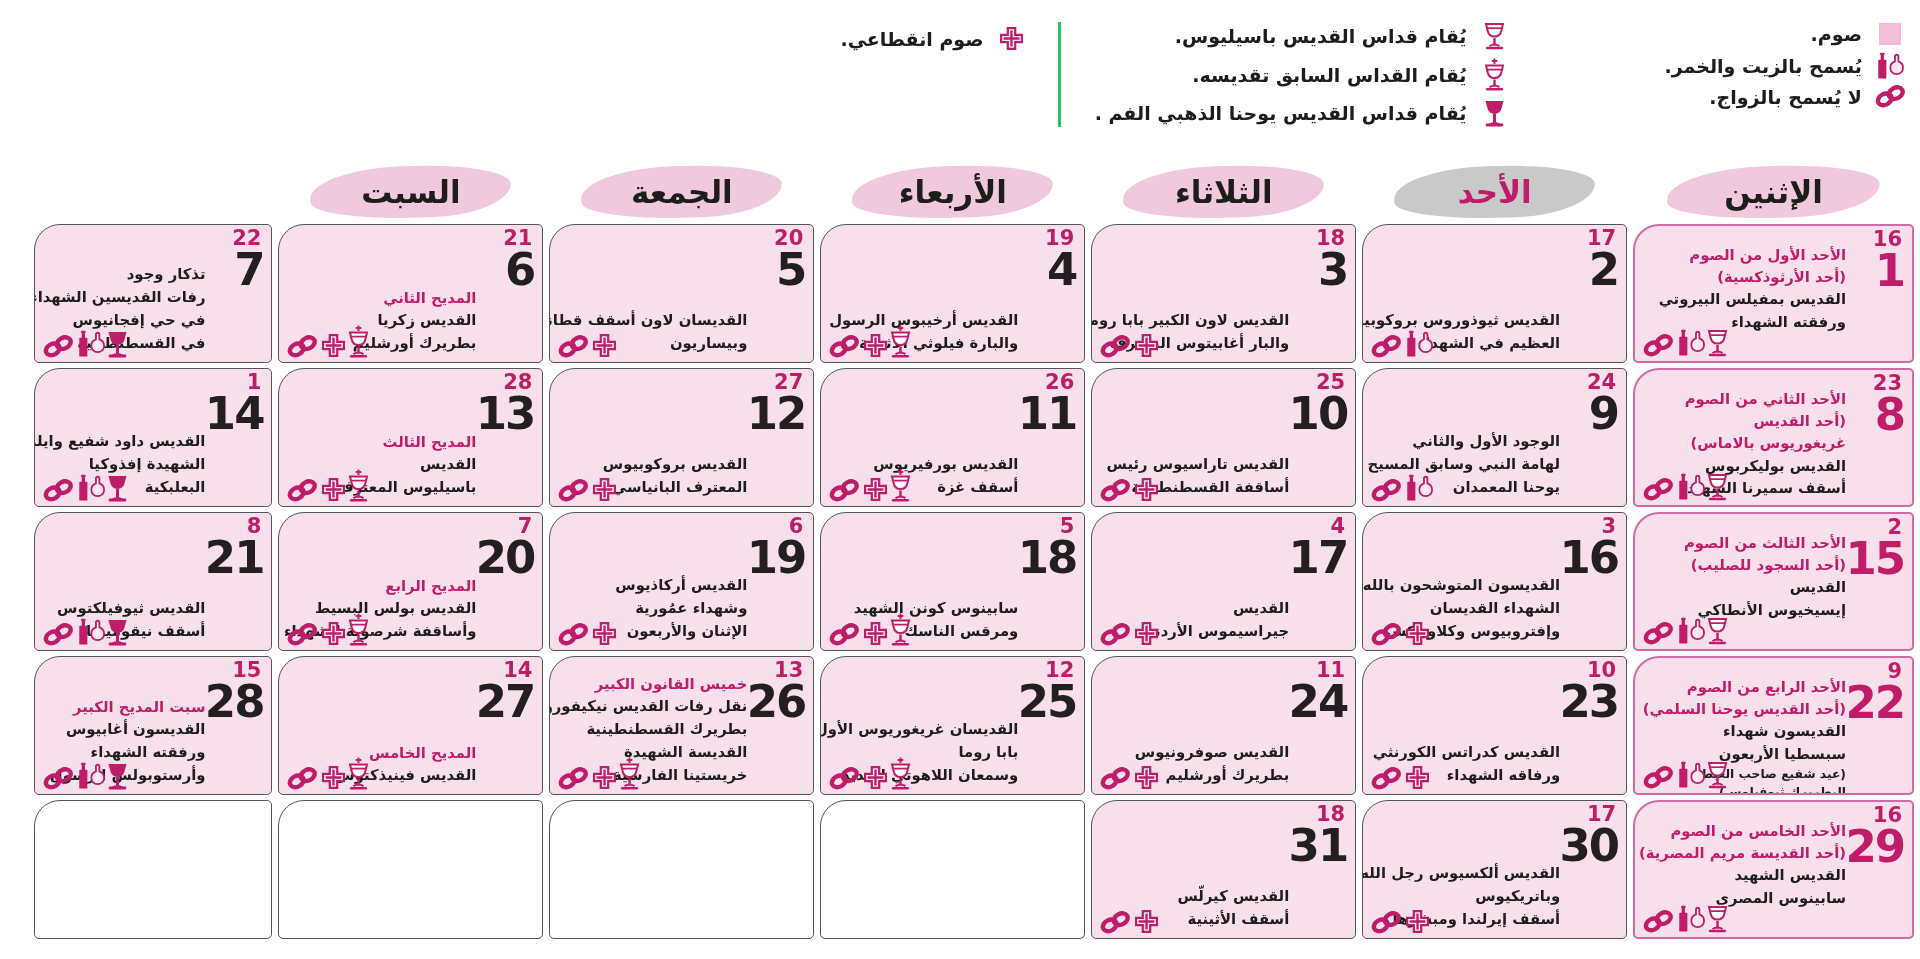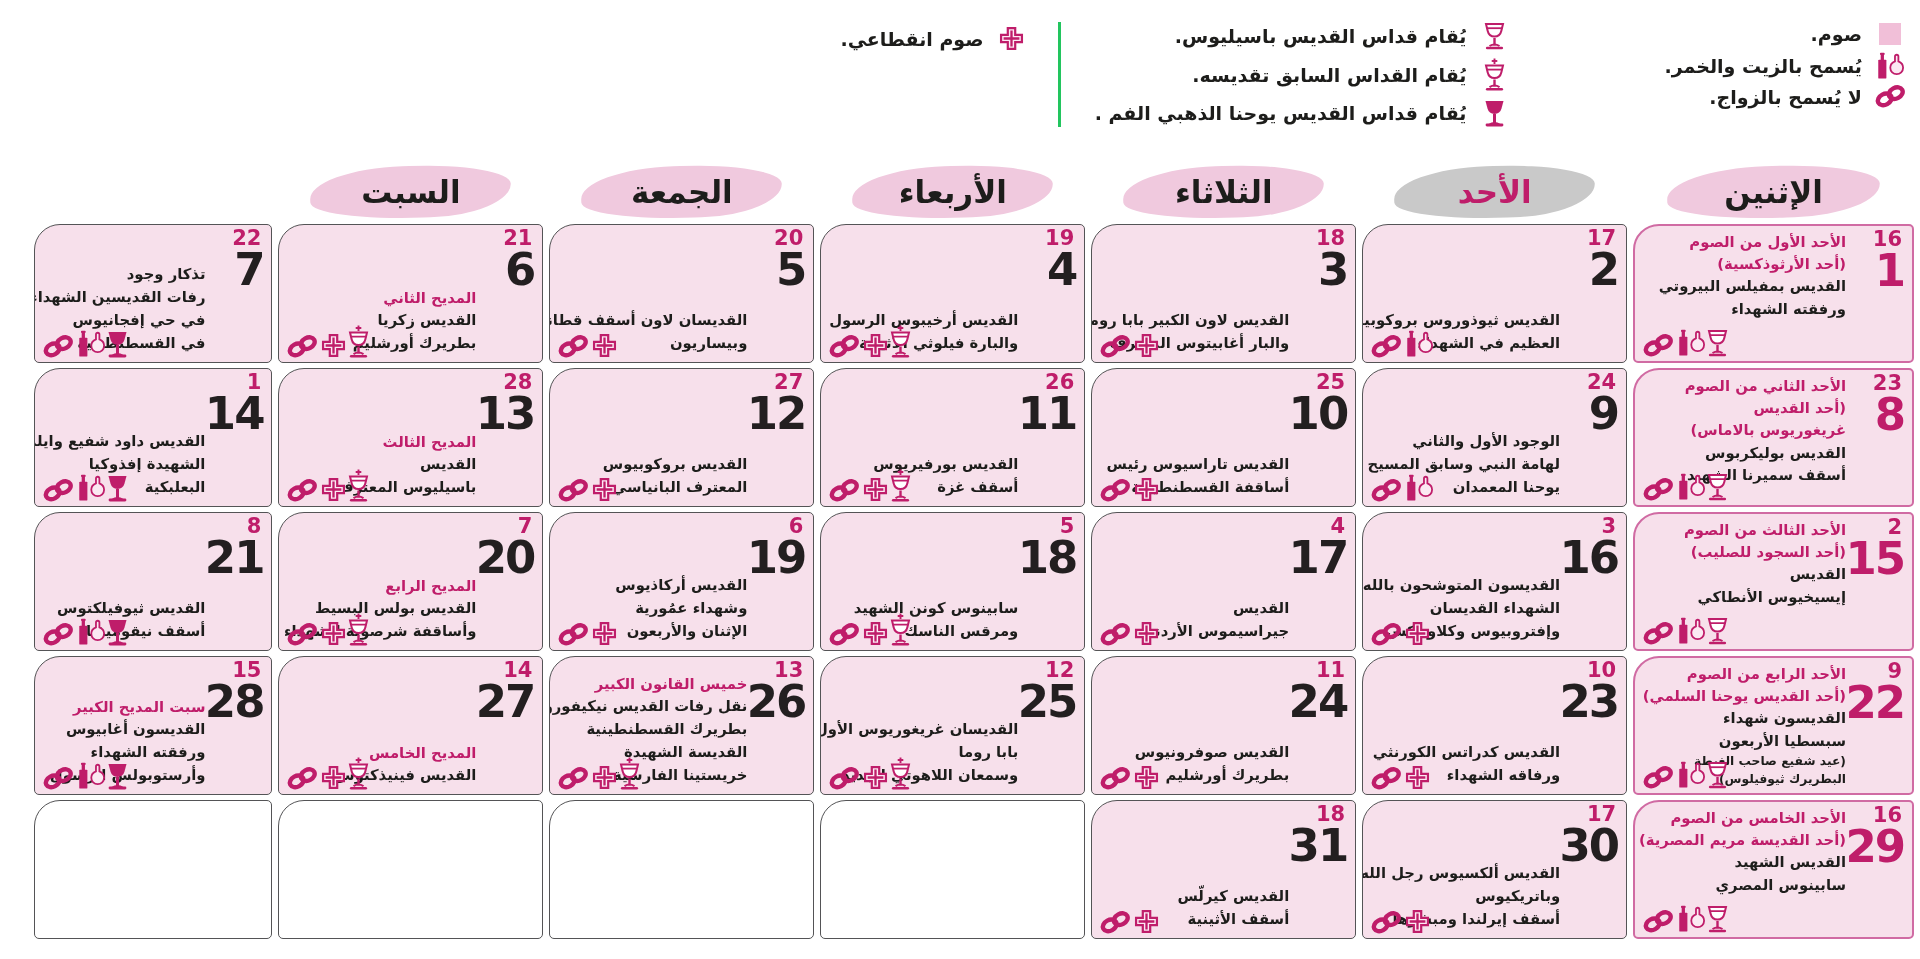--- a/index.html
+++ b/index.html
@@ -45,21 +45,21 @@
   }
   .cell.sunday{border:2.2px solid #d06ba3;}
   .cell.empty{background:#ffffff;}
   .cell .julian{position:absolute;top:1px;right:10px;color:var(--accent);font-size:21px;line-height:1.2;}
   .cell .daynum{position:absolute;top:22px;right:8px;color:#231f20;font-size:45px;line-height:1;letter-spacing:-2px;}
   .cell.sunday .daynum{color:var(--accent);}
   .cell .text{
     position:absolute;inset:0;display:flex;flex-direction:column;justify-content:flex-end;
     padding:4px 66px 7px 8px;text-align:right;
   }
-  .cell.sunday .text{justify-content:flex-start;padding-top:5px;}
+  .cell.sunday .text{justify-content:flex-start;padding-top:18px;}
   .cell .line{font-size:14.8px;line-height:1.55;color:#1d1d1b;white-space:nowrap;}
   .cell .pink-line{font-size:14.8px;line-height:1.5;color:var(--accent);white-space:nowrap;}
   .cell .fine{font-size:12.3px;line-height:1.45;color:#1d1d1b;white-space:nowrap;}
   .cell .icons{
     position:absolute;left:7px;bottom:4px;display:flex;direction:ltr;
     gap:2px;align-items:flex-end;
   }
 </style>
 </head>
 <body>

